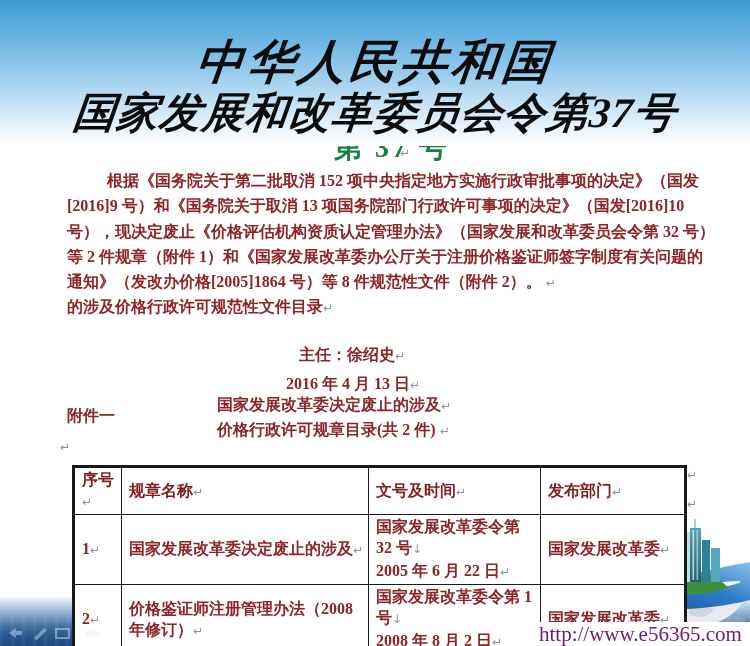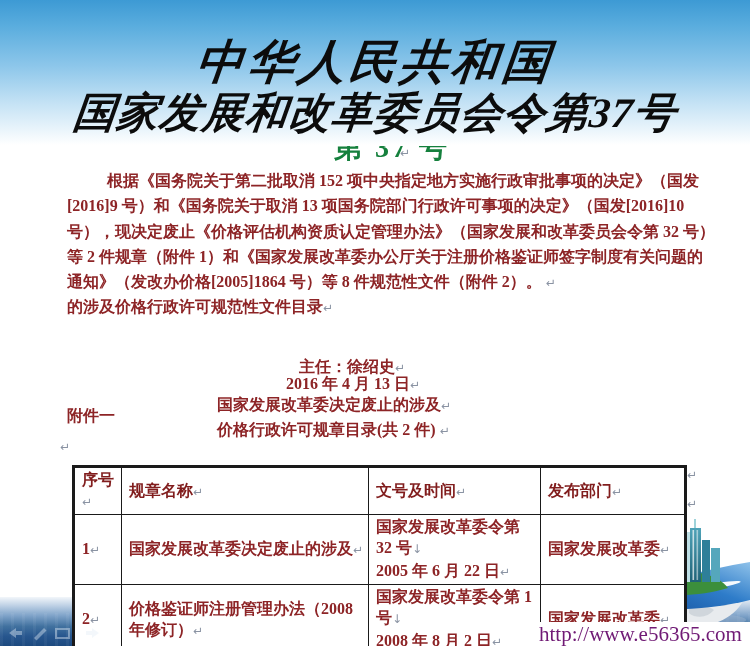--- a/index.html
+++ b/index.html
@@ -27,21 +27,21 @@
   .title-l2{font-size:42px;line-height:50px;letter-spacing:1px;transform:skewX(-6deg);}
   
   .red{color:#8d2426;font-weight:bold;font-size:16px;}
   .mark{color:#8a93a3;font-size:12px;font-weight:normal;font-family:"DejaVu Sans",sans-serif;vertical-align:baseline;}
   .clip-head{position:absolute;left:334px;top:146px;height:15px;overflow:hidden;}
   .clip-head .inner{display:block;margin-top:-9px;color:#15803d;font-weight:bold;font-size:28px;line-height:22px;letter-spacing:3px;}
   .clip-mark{position:absolute;left:400px;top:146px;}
   .para{position:absolute;left:67px;top:168px;width:640px;}
   .para .line{height:25.3px;line-height:25.3px;white-space:nowrap;}
   .para .line.indent{text-indent:2em;text-align:center;}
-  .sig{position:absolute;left:299px;top:345px;white-space:nowrap;margin-top:12px;}
+  .sig{position:absolute;left:299px;top:345px;white-space:nowrap;}
   .date{position:absolute;left:286px;top:374px;white-space:nowrap;}
   .att-label{position:absolute;left:67px;top:406px;}
   .att-1{position:absolute;left:217px;top:395px;white-space:nowrap;}
   .att-2{position:absolute;left:217px;top:420px;white-space:nowrap;}
   .pretable-mark{position:absolute;left:60px;top:440px;}
   
   .doc-table{position:absolute;left:72px;top:465px;width:612px;border-collapse:collapse;
     table-layout:fixed;color:#8d2426;font-weight:bold;font-size:16px;z-index:2;background:#fff;}
   .doc-table th,.doc-table td{border:1.5px solid #1a1a1a;padding:1px 4px 1px 7px;vertical-align:middle;
     text-align:left;line-height:21px;overflow:hidden;}

